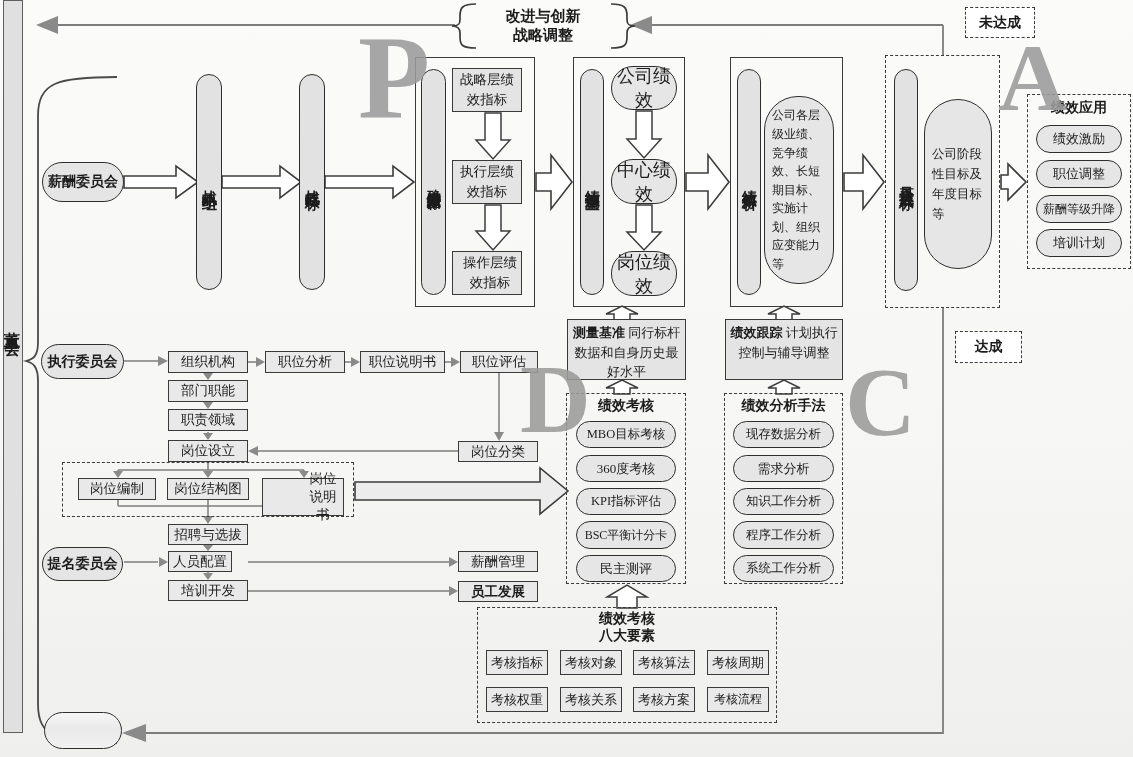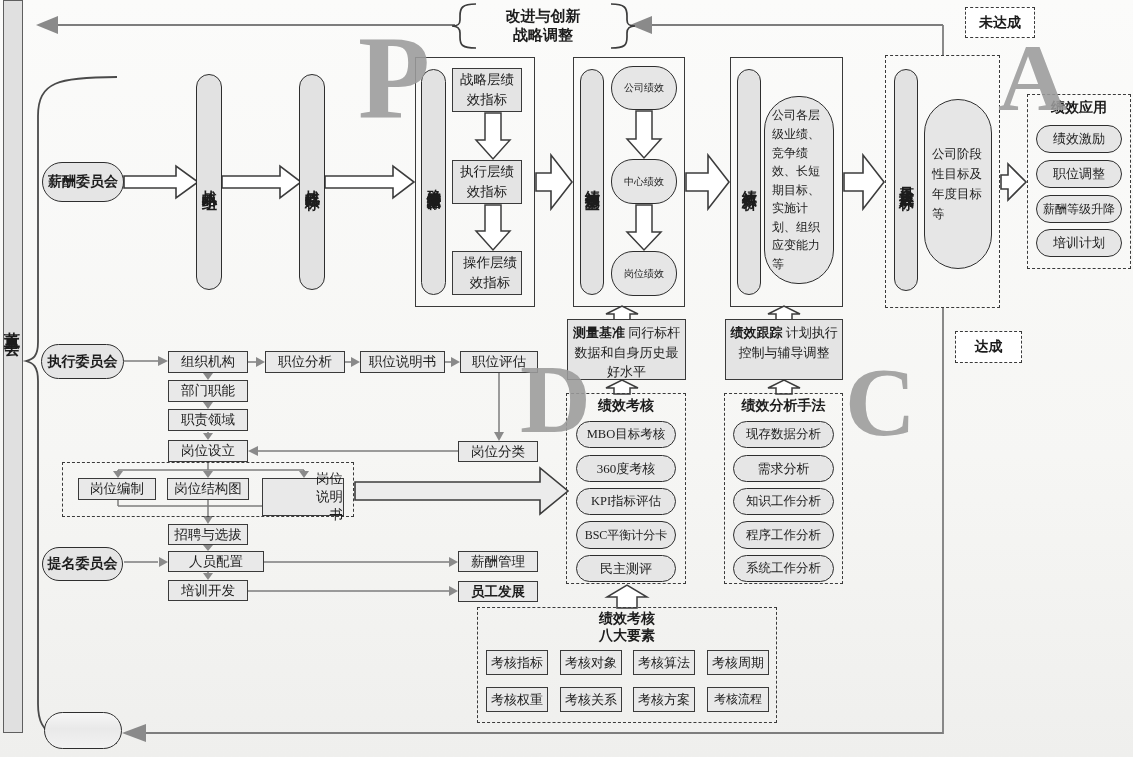--- a/index.html
+++ b/index.html
@@ -5,23 +5,23 @@
   html,body{margin:0;padding:0;background:#f4f4f2;}
   #stage{position:relative;width:1133px;height:757px;background:linear-gradient(180deg,#fbfbfa 0%,#f6f6f4 60%,#efefed 100%);overflow:hidden;
          font-family:"Liberation Serif","DejaVu Serif",serif;color:#1c1c1c;}
   .abs{position:absolute;box-sizing:border-box;}
   .ctr{display:flex;align-items:center;justify-content:center;text-align:center;}
   .oval{border:1.6px solid #2e2e2e;border-radius:20px;background:#e5e5e5;font-weight:700;font-size:14px;z-index:2;}
   .pillv{border:1.4px solid #2e2e2e;border-radius:999px;background:#e2e2e2;z-index:2;}
   .pillv span{writing-mode:vertical-rl;text-orientation:upright;font-weight:700;font-size:15px;letter-spacing:2px;line-height:1;}
   .grp{border:1.5px solid #3a3a3a;background:transparent;z-index:1;}
   .gdash{border:1.7px dashed #3a3a3a;background:transparent;z-index:1;}
-  .box{border:1.3px solid #3a3a3a;background:#e9e9e9;font-size:13.5px;z-index:2;text-align:right;}
+  .box{border:1.3px solid #3a3a3a;background:#e9e9e9;font-size:13.5px;z-index:2;}
   .kbox{border:1.3px solid #3a3a3a;background:#e4e4e4;font-size:13.5px;line-height:1.45;z-index:2;padding:0 2px;}
-  .roval{border:1.5px solid #2e2e2e;border-radius:22px;background:#e6e6e6;font-size:10px;z-index:2;}
+  .roval{border:1.5px solid #2e2e2e;border-radius:22px;background:#e6e6e6;font-size:18px;z-index:2;}
   .stad{border:1.4px solid #2e2e2e;border-radius:999px;background:#e6e6e6;font-size:13px;z-index:2;}
   .tag{border:1.7px dashed #3a3a3a;background:#fff;font-weight:700;font-size:14px;z-index:2;}
   .glabel{font-weight:700;font-size:14px;z-index:2;}
   .mbox{border:1.3px solid #3a3a3a;background:#e4e4e4;font-size:13px;line-height:1.5;text-align:center;padding:3px 4px;z-index:2;}
   .mbox .t{font-weight:700;}
   .letter{font-family:"Liberation Serif","DejaVu Serif",serif;color:#9b9b9b;opacity:.88;line-height:.8;z-index:3;pointer-events:none;font-weight:600;}
   .board{left:3px;top:0;width:20px;height:733px;background:#e0e0e0;border:1.6px solid #5f5f5f;z-index:2;}
   .board span{position:absolute;left:0;top:318px;width:100%;writing-mode:vertical-rl;text-orientation:upright;font-weight:700;font-size:16px;letter-spacing:4px;text-align:center;}
   .blur-oval{border:1.6px solid #2e2e2e;border-radius:999px;background:linear-gradient(180deg,#f6f6f6,#e9e9e9 45%,#f2f2f2);filter:blur(.4px);z-index:2;}
   svg.wires{position:absolute;left:0;top:0;z-index:1;}
@@ -195,21 +195,21 @@
   <div class="abs box ctr" style="left:168px;top:409px;width:80px;height:22px;">职责领域</div>
   <div class="abs box ctr" style="left:168px;top:440px;width:80px;height:22px;">岗位设立</div>
   <div class="abs box ctr" style="left:458px;top:441px;width:80px;height:21px;">岗位分类</div>
 
   <div class="abs gdash" style="left:62px;top:462px;width:292px;height:55px;"></div>
   <div class="abs box ctr" style="left:78px;top:478px;width:78px;height:22px;">岗位编制</div>
   <div class="abs box ctr" style="left:167px;top:478px;width:82px;height:22px;">岗位结构图</div>
   <div class="abs box ctr" style="left:262px;top:478px;width:82px;height:38px;padding-left:40px;">岗位说明书</div>
 
   <div class="abs box ctr" style="left:168px;top:524px;width:80px;height:21px;">招聘与选拔</div>
-  <div class="abs box ctr" style="left:168px;top:551px;width:96px;height:21px;">人员配置</div>
+  <div class="abs box ctr" style="left:168px;top:551px;width:64px;height:21px;">人员配置</div>
   <div class="abs box ctr" style="left:168px;top:580px;width:80px;height:21px;">培训开发</div>
   <div class="abs box ctr" style="left:458px;top:551px;width:80px;height:21px;">薪酬管理</div>
   <div class="abs box ctr" style="left:458px;top:581px;width:80px;height:21px;font-weight:bold;">员工发展</div>
 
   <div class="abs mbox" style="left:567px;top:319px;width:119px;height:61px;">
     <span class="t">测量基准</span>
     <span>同行标杆数据和自身历史最好水平</span>
   </div>
   <div class="abs mbox" style="left:725px;top:319px;width:118px;height:61px;">
     <span class="t">绩效跟踪</span>

